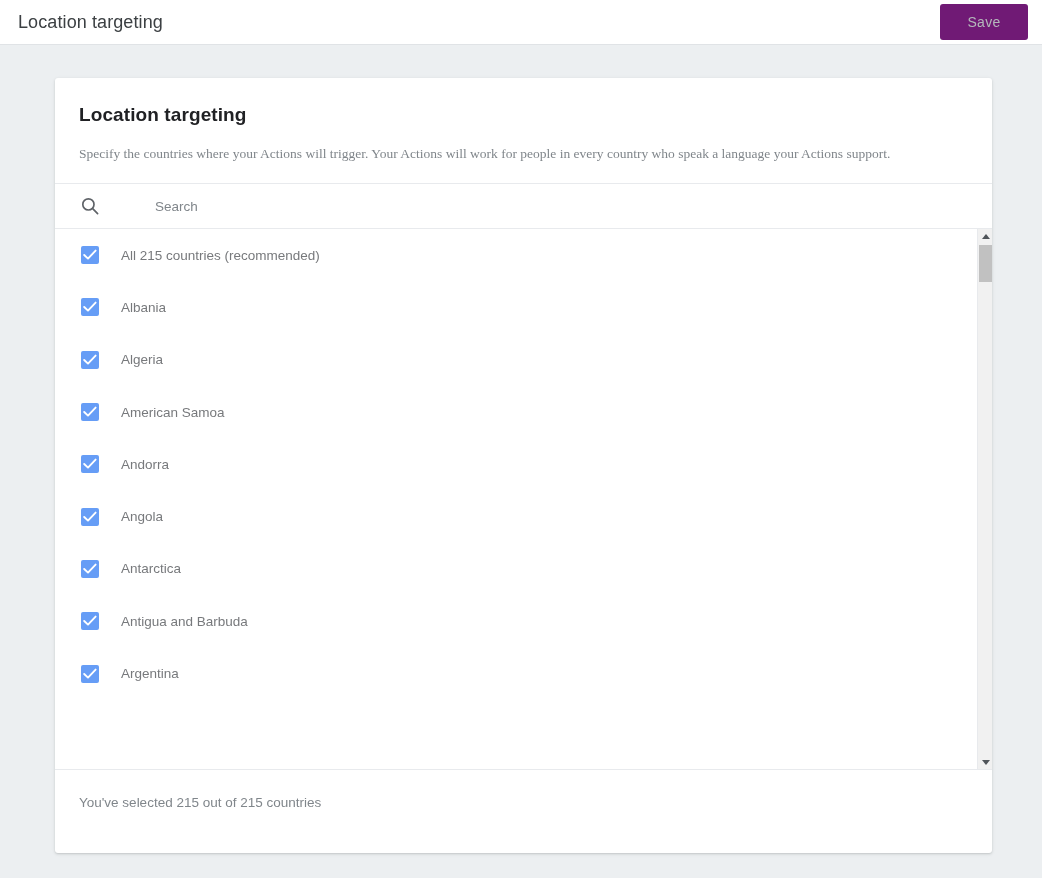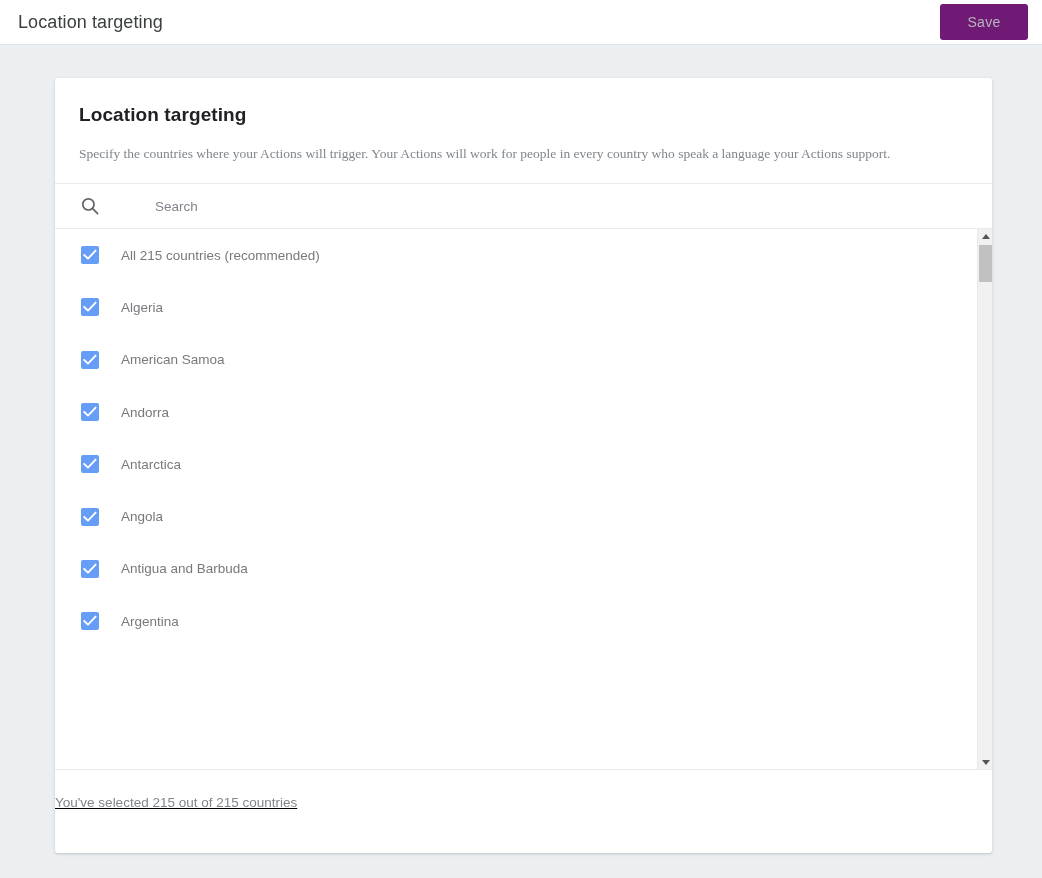--- a/index.html
+++ b/index.html
@@ -189,21 +189,21 @@
     border-radius: 0;
     cursor: pointer;
   }
 
   
   .card-footer {
     border-top: 1px solid #e8eaed;
     height: 65px;
     display: flex;
     align-items: center;
-    text-decoration: underline;
+    padding-left: 24px;
   }
   .footer-text {
     font-size: 13.5px;
     color: #80868b;
   }
 </style>
 </head>
 <body>
 
 <div class="appbar">
@@ -237,20 +237,28 @@
               </svg>
             </span>
             <span class="row-label">All 215 countries (recommended)</span>
           </div>
           <div class="list-row">
             <span class="cb">
               <svg width="14" height="12" viewBox="0 0 14 12">
                 <path d="M1.2 6.0 L5.0 9.6 L12.6 1.6" fill="none" stroke="#ffffff" stroke-width="1.9" stroke-linecap="round" stroke-linejoin="round"></path>
               </svg>
             </span>
+            <span class="row-label">Albania</span>
+          </div>
+          <div class="list-row">
+            <span class="cb">
+              <svg width="14" height="12" viewBox="0 0 14 12">
+                <path d="M1.2 6.0 L5.0 9.6 L12.6 1.6" fill="none" stroke="#ffffff" stroke-width="1.9" stroke-linecap="round" stroke-linejoin="round"></path>
+              </svg>
+            </span>
             <span class="row-label">Algeria</span>
           </div>
           <div class="list-row">
             <span class="cb">
               <svg width="14" height="12" viewBox="0 0 14 12">
                 <path d="M1.2 6.0 L5.0 9.6 L12.6 1.6" fill="none" stroke="#ffffff" stroke-width="1.9" stroke-linecap="round" stroke-linejoin="round"></path>
               </svg>
             </span>
             <span class="row-label">American Samoa</span>
           </div>
@@ -261,29 +269,29 @@
               </svg>
             </span>
             <span class="row-label">Andorra</span>
           </div>
           <div class="list-row">
             <span class="cb">
               <svg width="14" height="12" viewBox="0 0 14 12">
                 <path d="M1.2 6.0 L5.0 9.6 L12.6 1.6" fill="none" stroke="#ffffff" stroke-width="1.9" stroke-linecap="round" stroke-linejoin="round"></path>
               </svg>
             </span>
+            <span class="row-label">Angola</span>
+          </div>
+          <div class="list-row">
+            <span class="cb">
+              <svg width="14" height="12" viewBox="0 0 14 12">
+                <path d="M1.2 6.0 L5.0 9.6 L12.6 1.6" fill="none" stroke="#ffffff" stroke-width="1.9" stroke-linecap="round" stroke-linejoin="round"></path>
+              </svg>
+            </span>
             <span class="row-label">Antarctica</span>
-          </div>
-          <div class="list-row">
-            <span class="cb">
-              <svg width="14" height="12" viewBox="0 0 14 12">
-                <path d="M1.2 6.0 L5.0 9.6 L12.6 1.6" fill="none" stroke="#ffffff" stroke-width="1.9" stroke-linecap="round" stroke-linejoin="round"></path>
-              </svg>
-            </span>
-            <span class="row-label">Angola</span>
           </div>
           <div class="list-row">
             <span class="cb">
               <svg width="14" height="12" viewBox="0 0 14 12">
                 <path d="M1.2 6.0 L5.0 9.6 L12.6 1.6" fill="none" stroke="#ffffff" stroke-width="1.9" stroke-linecap="round" stroke-linejoin="round"></path>
               </svg>
             </span>
             <span class="row-label">Antigua and Barbuda</span>
           </div>
           <div class="list-row">

